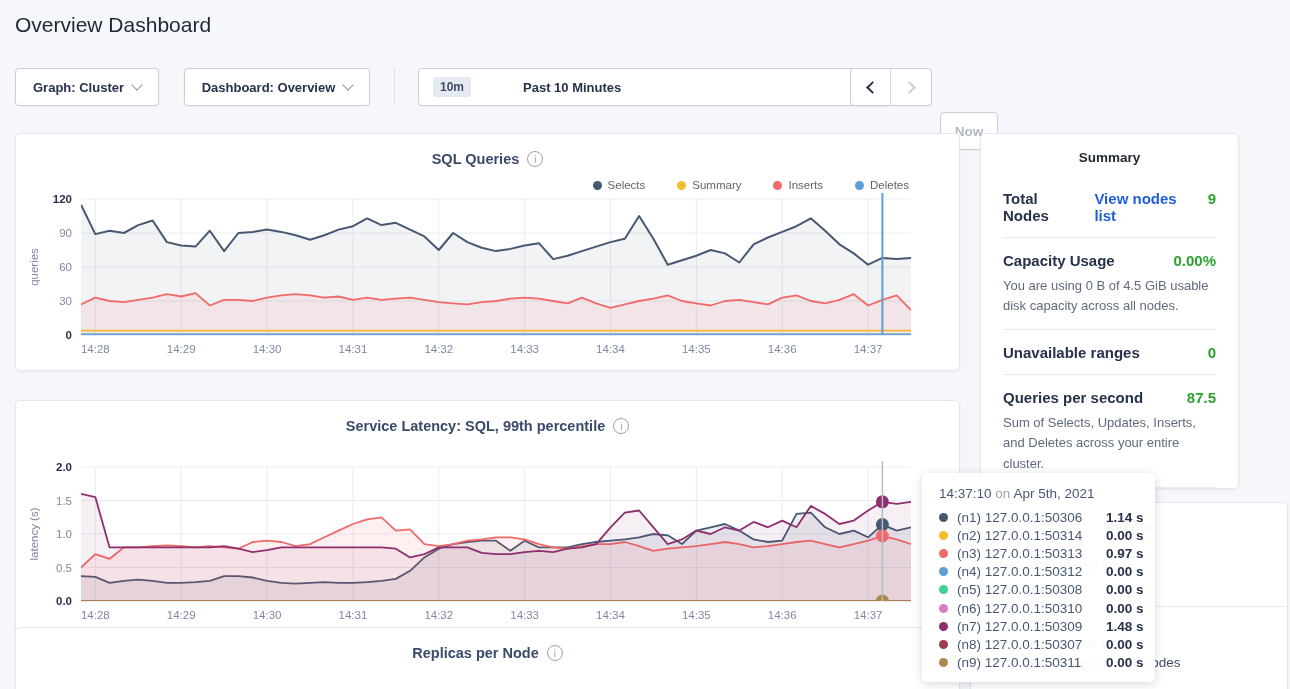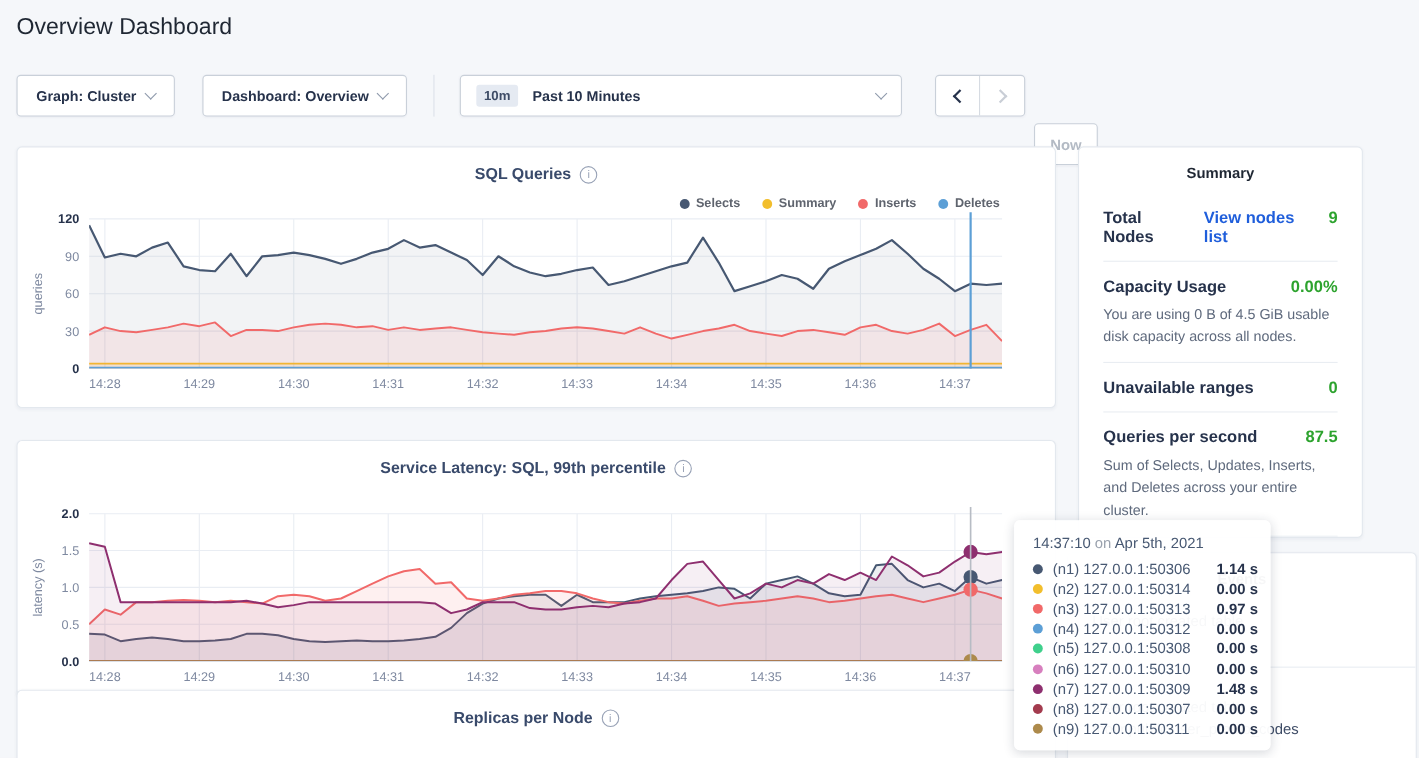--- a/index.html
+++ b/index.html
@@ -9,21 +9,21 @@
     background:#f5f7fa; font-family:"Liberation Sans", sans-serif; color:#242a35;
   }
   
   .page-title { position:absolute; left:15px; top:13px; font-size:21px; font-weight:500; color:#1f2733; }
   .ctl { position:absolute; top:68px; height:38px; background:#fff; border:1px solid #c9d0d9;
          border-radius:4px; display:flex; align-items:center; font-size:13px; font-weight:700;
          color:#26324b; box-shadow:0 1px 2px rgba(40,60,90,.04); cursor:pointer;text-align:right; }
   .ctl-graph { left:15px; width:144px; justify-content:center; gap:9px; }
   .ctl-dash  { left:184px; width:186px; justify-content:center; gap:9px; }
   .vdivider  { position:absolute; left:394px; top:68px; width:1px; height:38px; background:#dde2e9; }
-  .ctl-time  { left:418px; width:402px; padding:0 14px; }
+  .ctl-time  { left:418px; width:471px; padding:0 14px;gap:39px; }
   .range-badge { background:#e5eaf2; color:#3e4c66; font-size:12px; font-weight:700;
                  padding:3px 7px; border-radius:3px; margin-right:13px; }
   .ctl-time .chev { margin-left:auto; }
   .chev { width:8px; height:8px; border-style:solid; border-color:#8e99ab; border-width:0 1.6px 1.6px 0;
           transform:rotate(45deg); margin-top:-4px; }
   .arrows { left:850px; width:82px; padding:0; }
   .arrow-cell { width:50%; height:100%; display:flex; align-items:center; justify-content:center; }
   .arrow-cell:first-child { border-right:1px solid #d6dbe2; }
   .arr { width:9px; height:9px; border-style:solid; border-width:0 2.2px 2.2px 0; }
   .arr-left  { border-color:#26324b; transform:rotate(135deg); margin-left:3px; }
@@ -33,21 +33,21 @@
   .panel { position:absolute; background:#fff; border:1px solid #e3e8ee; border-radius:5px;
            box-shadow:0 1px 3px rgba(40,60,90,.05); overflow:hidden; }
   .panel-head { display:flex; justify-content:center; align-items:center; gap:8px; padding-top:17px;
                 font-size:14.5px; font-weight:700; color:#394a6b; }
   .info-icon { width:16px; height:16px; border:1px solid #98a2b6; border-radius:50%; color:#98a2b6;
                font-size:10px; font-style:normal; display:inline-flex; align-items:center;
                justify-content:center; cursor:pointer; font-weight:400; }
   .sql-panel      { left:15px;  top:133px; width:945px; height:238px; }
   .latency-panel  { left:15px;  top:400px; width:945px; height:233px; }
   .replicas-panel { left:15px;  top:627px; width:945px; height:80px; }
-  .legend { position:absolute; top:45px; right:50px; display:flex; gap:20px;font-weight:bold; }
+  .legend { position:absolute; top:45px; right:50px; display:flex; gap:32px; }
   .legend-item { display:flex; align-items:center; gap:6px; font-size:11.5px; color:#5f646e; cursor:pointer; }
   .legend-dot { width:9px; height:9px; border-radius:50%; }
   svg { position:absolute; left:0; display:block; }
   svg text { font-family:"Liberation Sans", sans-serif; font-size:11.5px; fill:#7e89a0; }
   svg text.strong { fill:#26324b; font-weight:700; }
   
   .summary-panel { left:980px; top:133px; width:259px; height:356px; }
   .side-title { text-align:center; font-size:13.5px; font-weight:700; color:#1f2733; padding:16px 0 11px; }
   .sum-body { padding:0 22px; }
   .sum-row { padding:14px 0 13px; }

